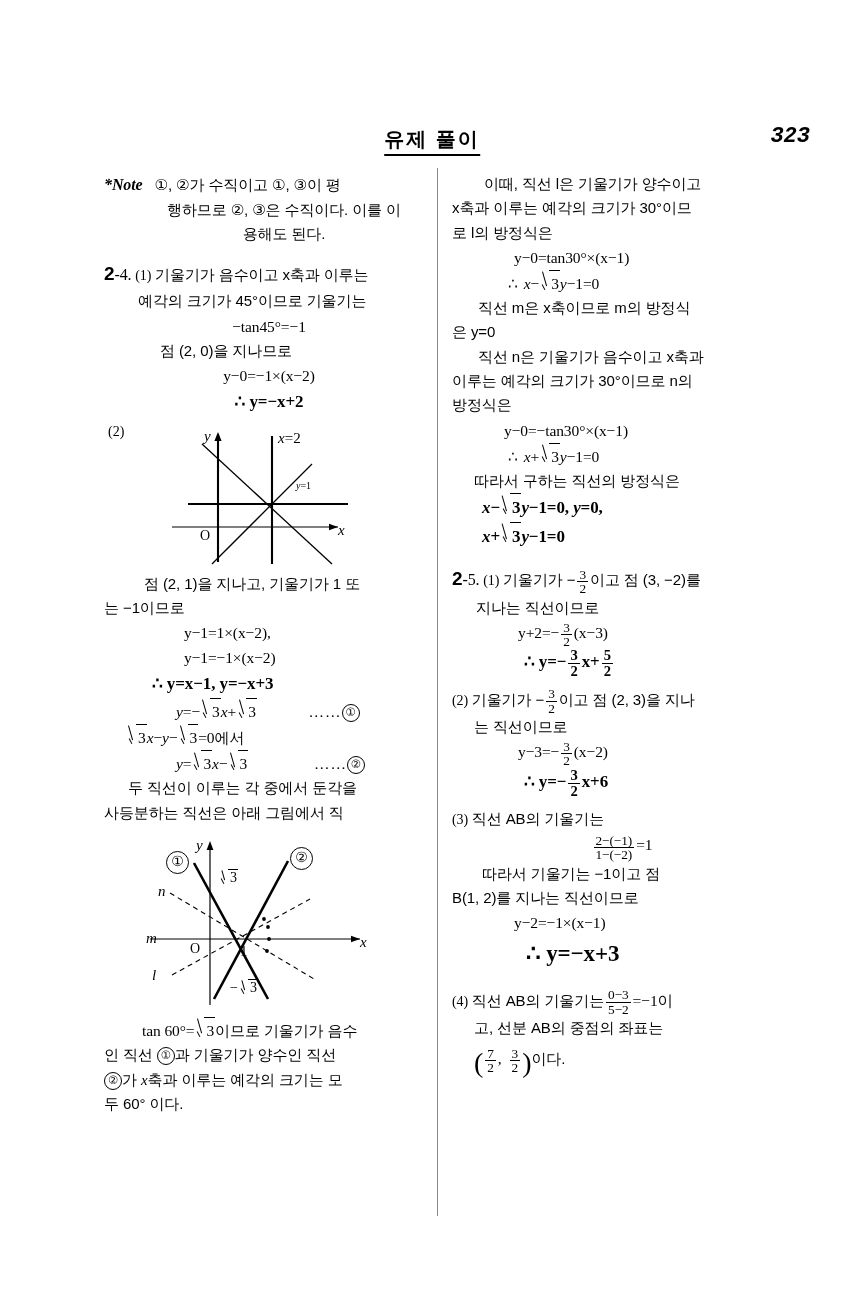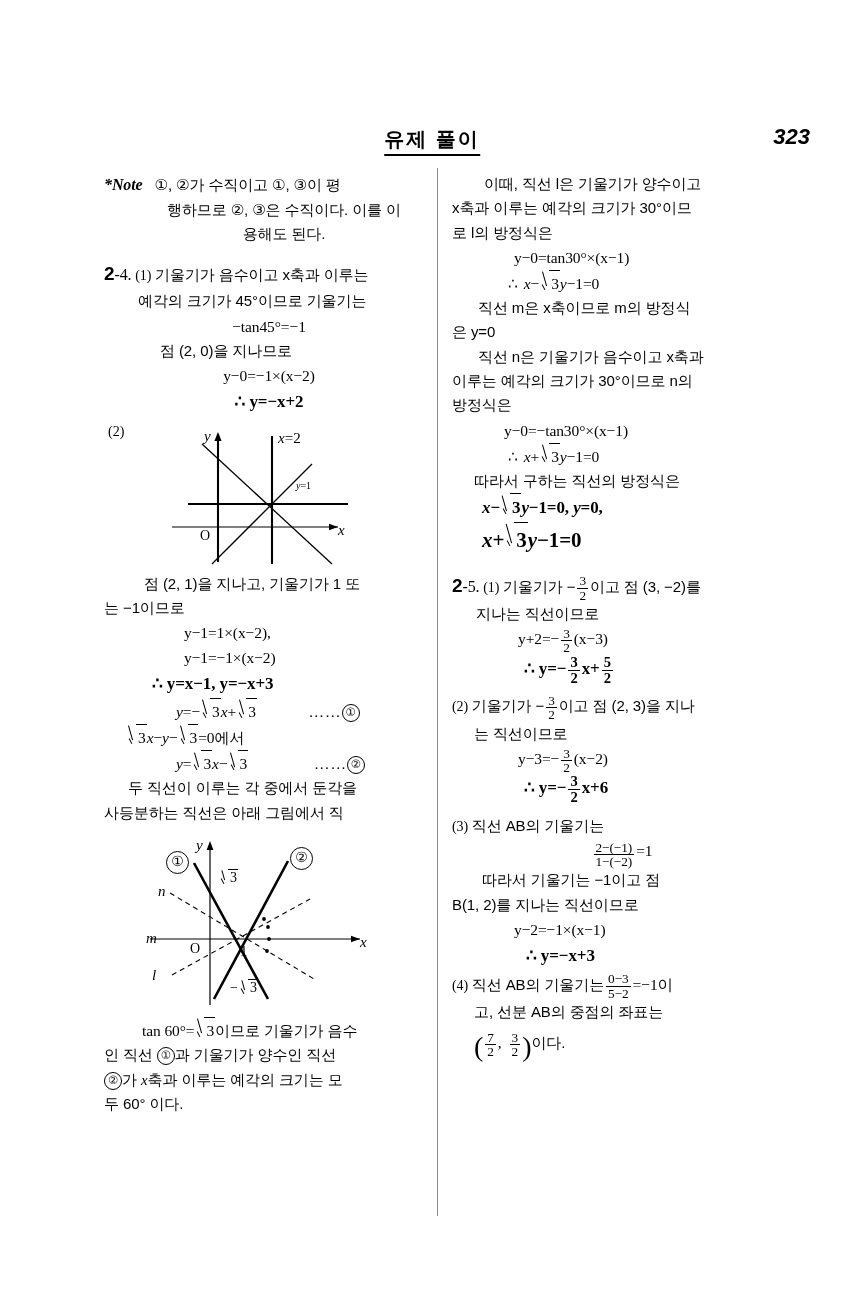--- a/index.html
+++ b/index.html
@@ -18,21 +18,21 @@
   .hdr-title{
     position:absolute;left:432px;top:0;transform:translateX(-50%);
     font-size:20px;font-weight:bold;letter-spacing:2px;
     border-bottom:2px solid #000;padding-bottom:1px;
     font-family:"Liberation Sans","DejaVu Sans",sans-serif;
     white-space:nowrap;
   }
   .hdr-page{
     position:absolute;right:58px;top:-2px;
     font-size:22px;font-weight:bold;font-style:italic;
-    font-family:Liberation Sans, sans-serif;
+    font-family:Liberation Mono, monospace;
   }
 
   
   .col{position:absolute;top:172px;width:330px;}
   .col-left{left:104px;}
   .col-right{left:452px;}
   .divider{position:absolute;left:437px;top:168px;width:1px;height:1048px;background:#8a8a8a;}
 
   
   .blk{font-size:15.5px;line-height:1.62;letter-spacing:-0.1px;}
@@ -226,21 +226,21 @@
       <div class="line ko">은  y=0</div>
 
       <div class="line ko" style="padding-left:26px;">직선 n은 기울기가 음수이고 x축과</div>
       <div class="line ko">이루는 예각의 크기가 30°이므로 n의</div>
       <div class="line ko">방정식은</div>
       <div class="line mn" style="padding-left:52px;">y−0=−tan30°×(x−1)</div>
       <div class="line mn" style="padding-left:56px;">∴<span class="sp"></span><span class="mi">x</span>+<span class="rad"><span class="bar">3</span></span><span class="mi">y</span>−1=0</div>
 
       <div class="line ko" style="padding-left:22px;">따라서 구하는 직선의 방정식은</div>
       <div class="line mn bold" style="padding-left:30px;font-size:17px;"><span class="mi">x</span>−<span class="rad"><span class="bar">3</span></span><span class="mi">y</span>−1=0, <span class="mi">y</span>=0,</div>
-      <div class="line mn bold" style="padding-left:30px;font-size:21px;"><span class="mi">x</span>+<span class="rad"><span class="bar">3</span></span><span class="mi">y</span>−1=0</div>
+      <div class="line mn bold" style="padding-left:30px;font-size:17px;"><span class="mi">x</span>+<span class="rad"><span class="bar">3</span></span><span class="mi">y</span>−1=0</div>
     </div>
 
     <div class="blk" style="margin-top:14px;">
       <div class="line">
         <span class="prob-num">2</span><span class="mn" style="font-size:16px;">-5.</span>
         <span class="mn" style="font-size:14px;">(1)</span>
         <span class="ko">기울기가 −</span><span class="frac mn"><span class="num">3</span><span class="den">2</span></span><span class="ko">이고 점 (3, −2)를</span>
       </div>
       <div class="line ko" style="padding-left:24px;">지나는 직선이므로</div>
       <div class="line mn" style="padding-left:66px;"><span>y+2=−</span><span class="frac"><span class="num">3</span><span class="den">2</span></span><span>(x−3)</span></div>
@@ -259,24 +259,24 @@
 
     <div class="blk" style="margin-top:8px;">
       <div class="line">
         <span class="mn" style="font-size:14px;">(3)</span>
         <span class="ko">직선 AB의 기울기는</span>
       </div>
       <div class="line mn ctr" style="padding-left:10px;"><span class="frac fracbig" style="font-size:1em;"><span class="num">2−(−1)</span><span class="den">1−(−2)</span></span><span>=1</span></div>
       <div class="line ko" style="padding-left:30px;">따라서 기울기는 −1이고 점</div>
       <div class="line ko">B(1, 2)를 지나는 직선이므로</div>
       <div class="line mn" style="padding-left:62px;">y−2=−1×(x−1)</div>
-      <div class="line mn bold" style="padding-left:74px;font-size:17px;">∴ y=−x+3</div>
-    </div>
-
-    <div class="blk" style="margin-top:2px;">
+      <div class="line mn bold" style="padding-left:74px;font-size:23px;">∴ y=−x+3</div>
+    </div>
+
+    <div class="blk" style="margin-top:15px;">
       <div class="line">
         <span class="mn" style="font-size:14px;">(4)</span>
         <span class="ko">직선 AB의 기울기는</span><span class="frac mn"><span class="num">0−3</span><span class="den">5−2</span></span><span class="mn">=−1이</span>
       </div>
       <div class="line ko" style="padding-left:22px;">고, 선분 AB의 중점의 좌표는</div>
       <div class="line" style="padding-left:22px;">
         <span class="mn" style="font-size:28px;vertical-align:-8px;">(</span><span class="frac mn"><span class="num">7</span><span class="den">2</span></span><span class="mn">,</span><span class="sp"></span><span class="frac mn"><span class="num">3</span><span class="den">2</span></span><span class="mn" style="font-size:28px;vertical-align:-8px;">)</span><span class="ko">이다.</span>
       </div>
     </div>
   </div>

